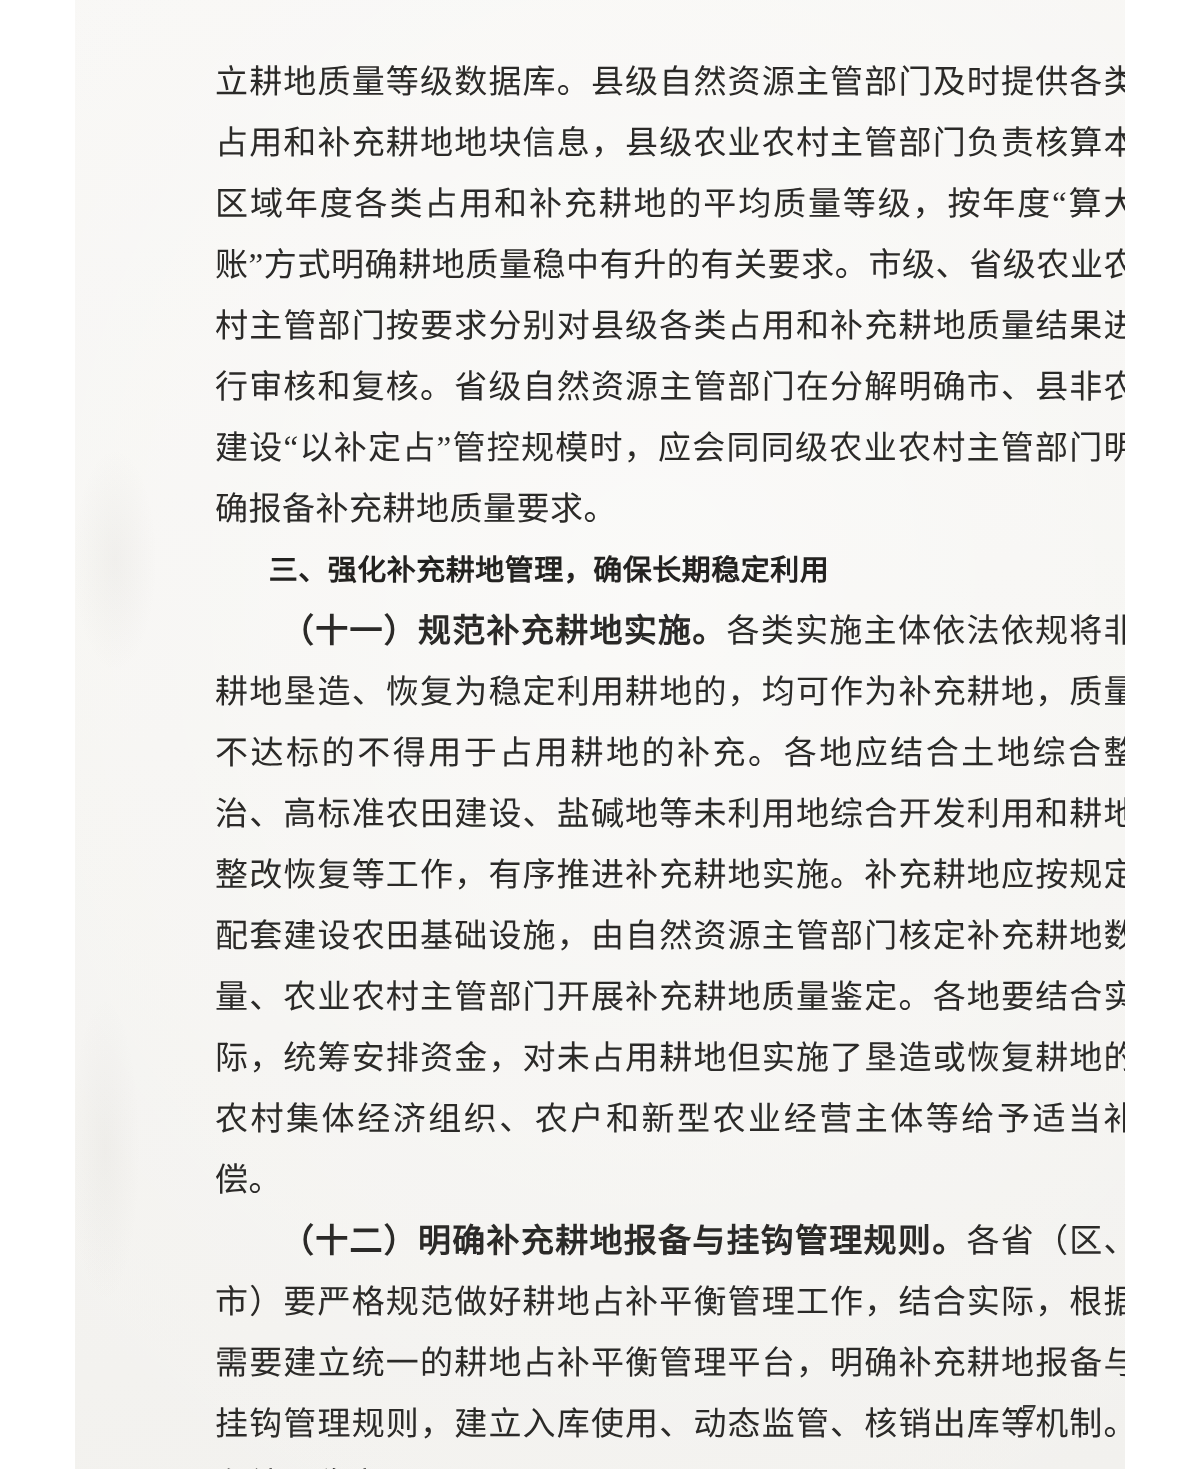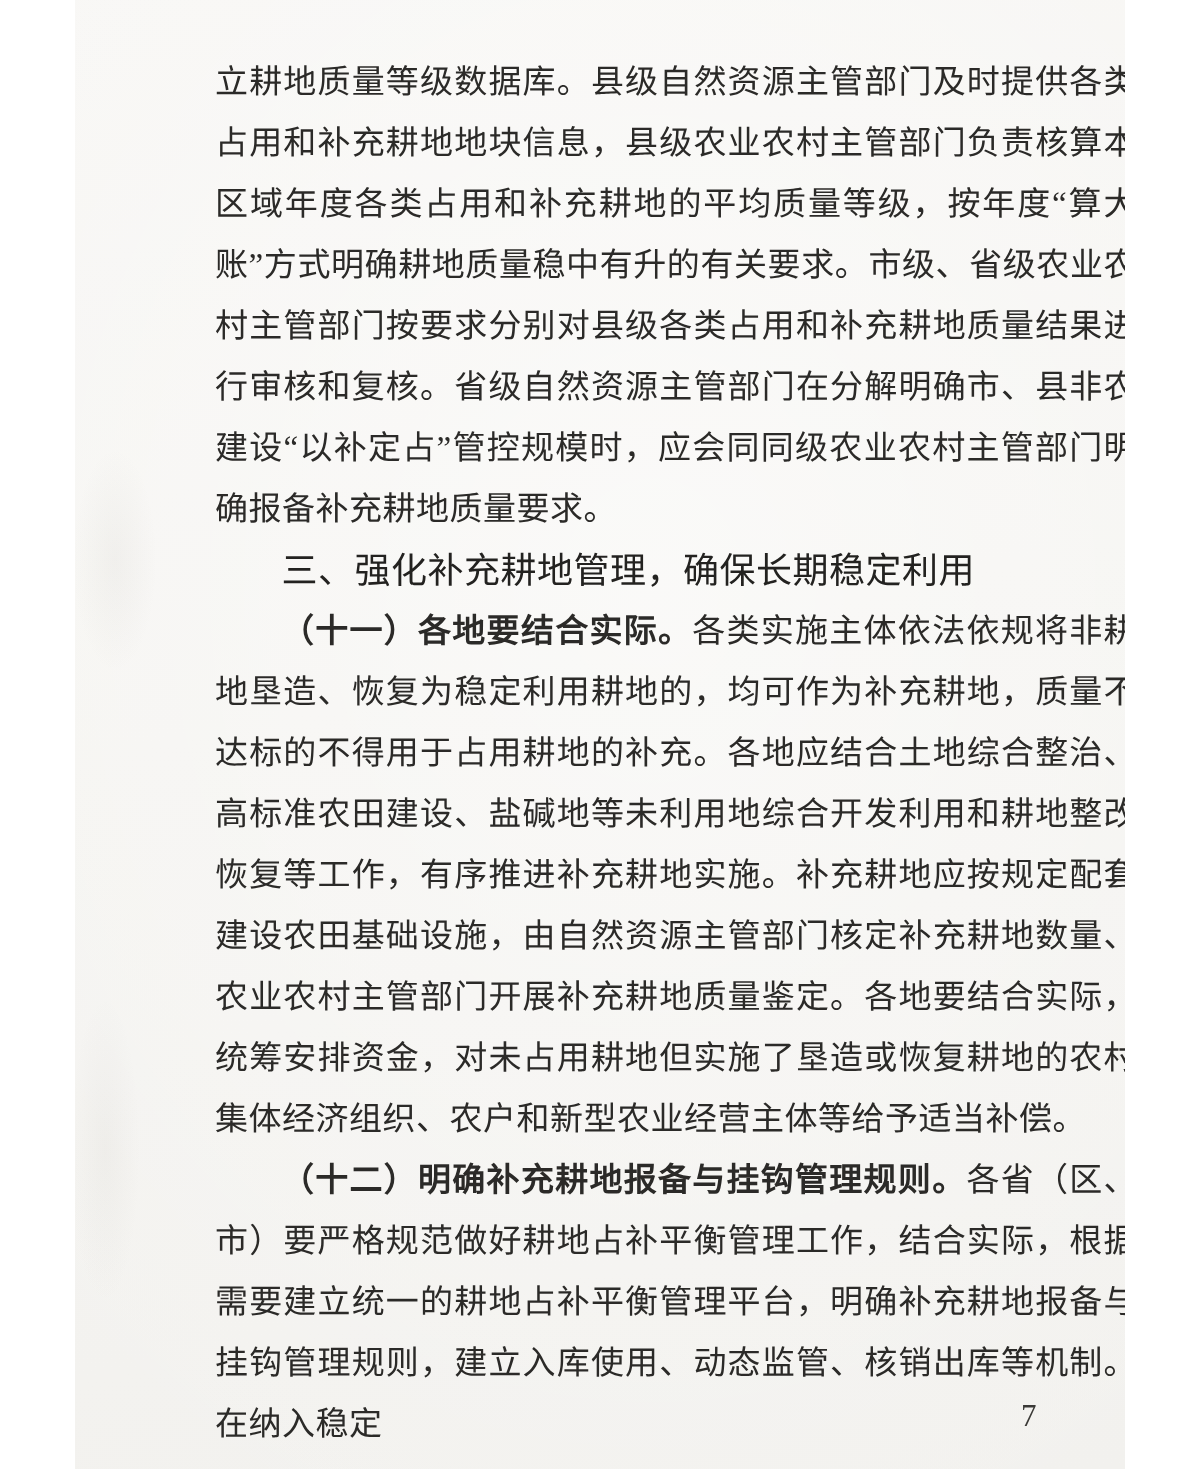--- a/index.html
+++ b/index.html
@@ -46,22 +46,22 @@
   }
   p.indented {
     text-indent: 2em;
   }
   .lead-bold {
     font-weight: 700;
   }
   h2.section-heading {
     margin: 0;
     font-family: "Liberation Sans", "DejaVu Sans", sans-serif;
-    font-weight: 400;
-    font-size: 36px;
+    font-weight: 700;
+    font-size: 29px;
     line-height: 61px;
     text-indent: 1.85em;
     letter-spacing: 0.5px;
     color: #232220;
   }
   .page-number {
     position: absolute;
     top: 1398px;
     left: 946px;
     font-family: "Liberation Serif", "DejaVu Serif", serif;
@@ -72,20 +72,20 @@
 </head>
 <body>
 
 <div class="page">
   <div class="content">
 
     <p class="body-text">立耕地质量等级数据库。县级自然资源主管部门及时提供各类占用和补充耕地地块信息，县级农业农村主管部门负责核算本区域年度各类占用和补充耕地的平均质量等级，按年度“算大账”方式明确耕地质量稳中有升的有关要求。市级、省级农业农村主管部门按要求分别对县级各类占用和补充耕地质量结果进行审核和复核。省级自然资源主管部门在分解明确市、县非农建设“以补定占”管控规模时，应会同同级农业农村主管部门明确报备补充耕地质量要求。</p>
 
     <h2 class="section-heading">三、强化补充耕地管理，确保长期稳定利用</h2>
 
-    <p class="body-text indented"><span class="lead-bold">（十一）各地要结合实际。</span><span>各类实施主体依法依规将非耕地垦造、恢复为稳定利用耕地的，均可作为补充耕地，质量不达标的不得用于占用耕地的补充。各地应结合土地综合整治、高标准农田建设、盐碱地等未利用地综合开发利用和耕地整改恢复等工作，有序推进补充耕地实施。补充耕地应按规定配套建设农田基础设施，由自然资源主管部门核定补充耕地数量、农业农村主管部门开展补充耕地质量鉴定。各地要结合实际，统筹安排资金，对未占用耕地但实施了垦造或恢复耕地的农村集体经济组织、农户和新型农业经营主体等给予适当补偿。</span></p>
+    <p class="body-text indented"><span class="lead-bold">（十一）规范补充耕地实施。</span><span>各类实施主体依法依规将非耕地垦造、恢复为稳定利用耕地的，均可作为补充耕地，质量不达标的不得用于占用耕地的补充。各地应结合土地综合整治、高标准农田建设、盐碱地等未利用地综合开发利用和耕地整改恢复等工作，有序推进补充耕地实施。补充耕地应按规定配套建设农田基础设施，由自然资源主管部门核定补充耕地数量、农业农村主管部门开展补充耕地质量鉴定。各地要结合实际，统筹安排资金，对未占用耕地但实施了垦造或恢复耕地的农村集体经济组织、农户和新型农业经营主体等给予适当补偿。</span></p>
 
     <p class="body-text indented"><span class="lead-bold">（十二）明确补充耕地报备与挂钩管理规则。</span><span>各省（区、市）要严格规范做好耕地占补平衡管理工作，结合实际，根据需要建立统一的耕地占补平衡管理平台，明确补充耕地报备与挂钩管理规则，建立入库使用、动态监管、核销出库等机制。在纳入稳定</span></p>
 
   </div>
 
   <div class="page-number">7</div>
 </div>
 
 </body></html>

